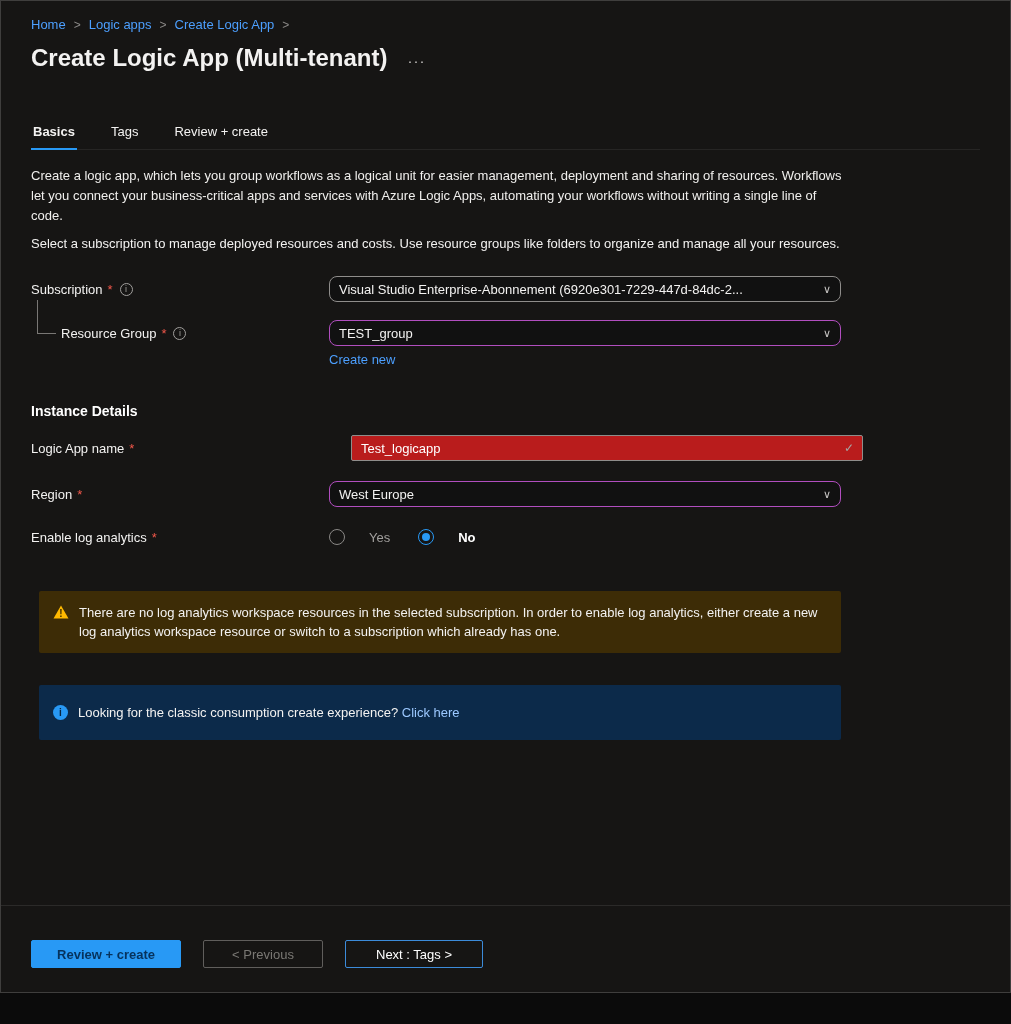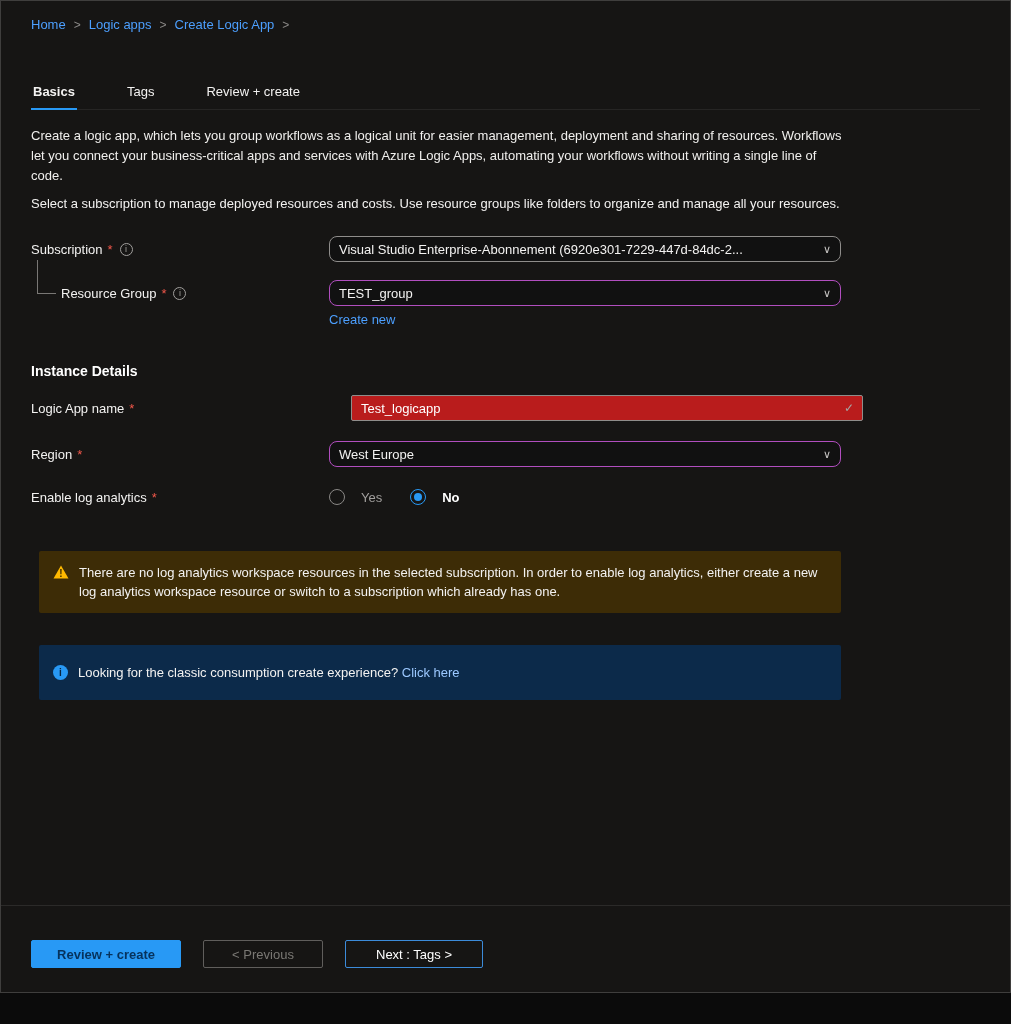--- a/index.html
+++ b/index.html
@@ -16,21 +16,21 @@
   .breadcrumb { font-size:13px; display:flex; align-items:center; }
   .breadcrumb a { color:var(--link,#4c9ffe); text-decoration:none; cursor:pointer; }
   .breadcrumb .sep { color:#8a8886; margin:0 8px; font-size:12px; }
 
   
   .title-row { display:flex; align-items:flex-end; gap:20px; margin-top:12px; }
   h1 { font-size:24px; margin:0; font-weight:700; }
   .more { color:#c8c6c4; font-size:15px; letter-spacing:1px; padding-bottom:3px; cursor:pointer; }
 
   
-  .tabs { display:flex; gap:48px; margin-top:52px; border-bottom:1px solid #262524; }
+  .tabs { display:flex; gap:32px; margin-top:52px; border-bottom:1px solid #262524; }
   .tab { font-size:13px; padding:0 2px 10px; color:#f3f2f1; cursor:pointer; position:relative; }
   .tab.active { font-weight:700; }
   .tab.active::after { content:""; position:absolute; left:0; right:0; bottom:-1px; height:2px; background:var(--accent,#2899f5); }
 
   .intro { font-size:13px; line-height:20px; margin:16px 0 0; max-width:818px; color:#f0efed; }
   h2.section { font-size:14px; font-weight:700; margin:26px 0 0; color:#fff; }
   .desc { font-size:13px; line-height:20px; margin:8px 0 0; max-width:818px; }
 
   
   .form-block { position:relative; margin-top:22px; }
@@ -55,21 +55,21 @@
   h2.instance { margin-top:36px; }
 
   .textfield { position:relative; width:512px; }
   .textfield input { width:512px; height:26px; background:#b91c1c; border:1px solid #8f8d8b;
                      border-radius:2px; color:#fff; font-size:13px; padding:0 10px 0 9px;
                      font-family:inherit; outline:none; }
   .textfield .check { position:absolute; right:9px; top:50%; transform:translateY(-50%);
                       color:#a6a4a2; font-size:12px; }
 
   .radios { display:flex; align-items:center; gap:28px; }
-  .radio { display:flex; align-items:center; gap:16px; cursor:pointer; }
+  .radio { display:flex; align-items:center; gap:24px; cursor:pointer; }
   .rb { width:16px; height:16px; border-radius:50%; border:1px solid #8a8886;
         display:flex; align-items:center; justify-content:center; flex-shrink:0; }
   .radio.selected .rb { border-color:var(--accent,#2899f5); }
   .radio.selected .rb::after { content:""; width:8px; height:8px; border-radius:50%;
         background:var(--accent,#2899f5); }
   .rb-label { font-size:13px; color:#a19f9d; }
   .radio.selected .rb-label { color:#ffffff; font-weight:600; }
 
   
   .banner { display:flex; gap:10px; margin-left:8px; width:802px; border-radius:2px;
@@ -102,20 +102,24 @@
 
     <nav class="breadcrumb">
       <a>Home</a>
       <span class="sep">&gt;</span>
       <a>Logic apps</a>
       <span class="sep">&gt;</span>
       <a>Create Logic App</a>
       <span class="sep">&gt;</span>
     </nav>
 
+    <div class="title-row">
+      <h1>Create Logic App (Multi-tenant)</h1>
+      <span class="more">···</span>
+    </div>
 
     <div class="tabs">
       <div class="tab active">Basics</div>
       <div class="tab">Tags</div>
       <div class="tab">Review + create</div>
     </div>
 
     <p class="intro">Create a logic app, which lets you group workflows as a logical unit for easier management, deployment and sharing of resources. Workflows let you connect your business-critical apps and services with Azure Logic Apps, automating your workflows without writing a single line of code.</p>
 
     <p class="desc">Select a subscription to manage deployed resources and costs. Use resource groups like folders to organize and manage all your resources.</p>

